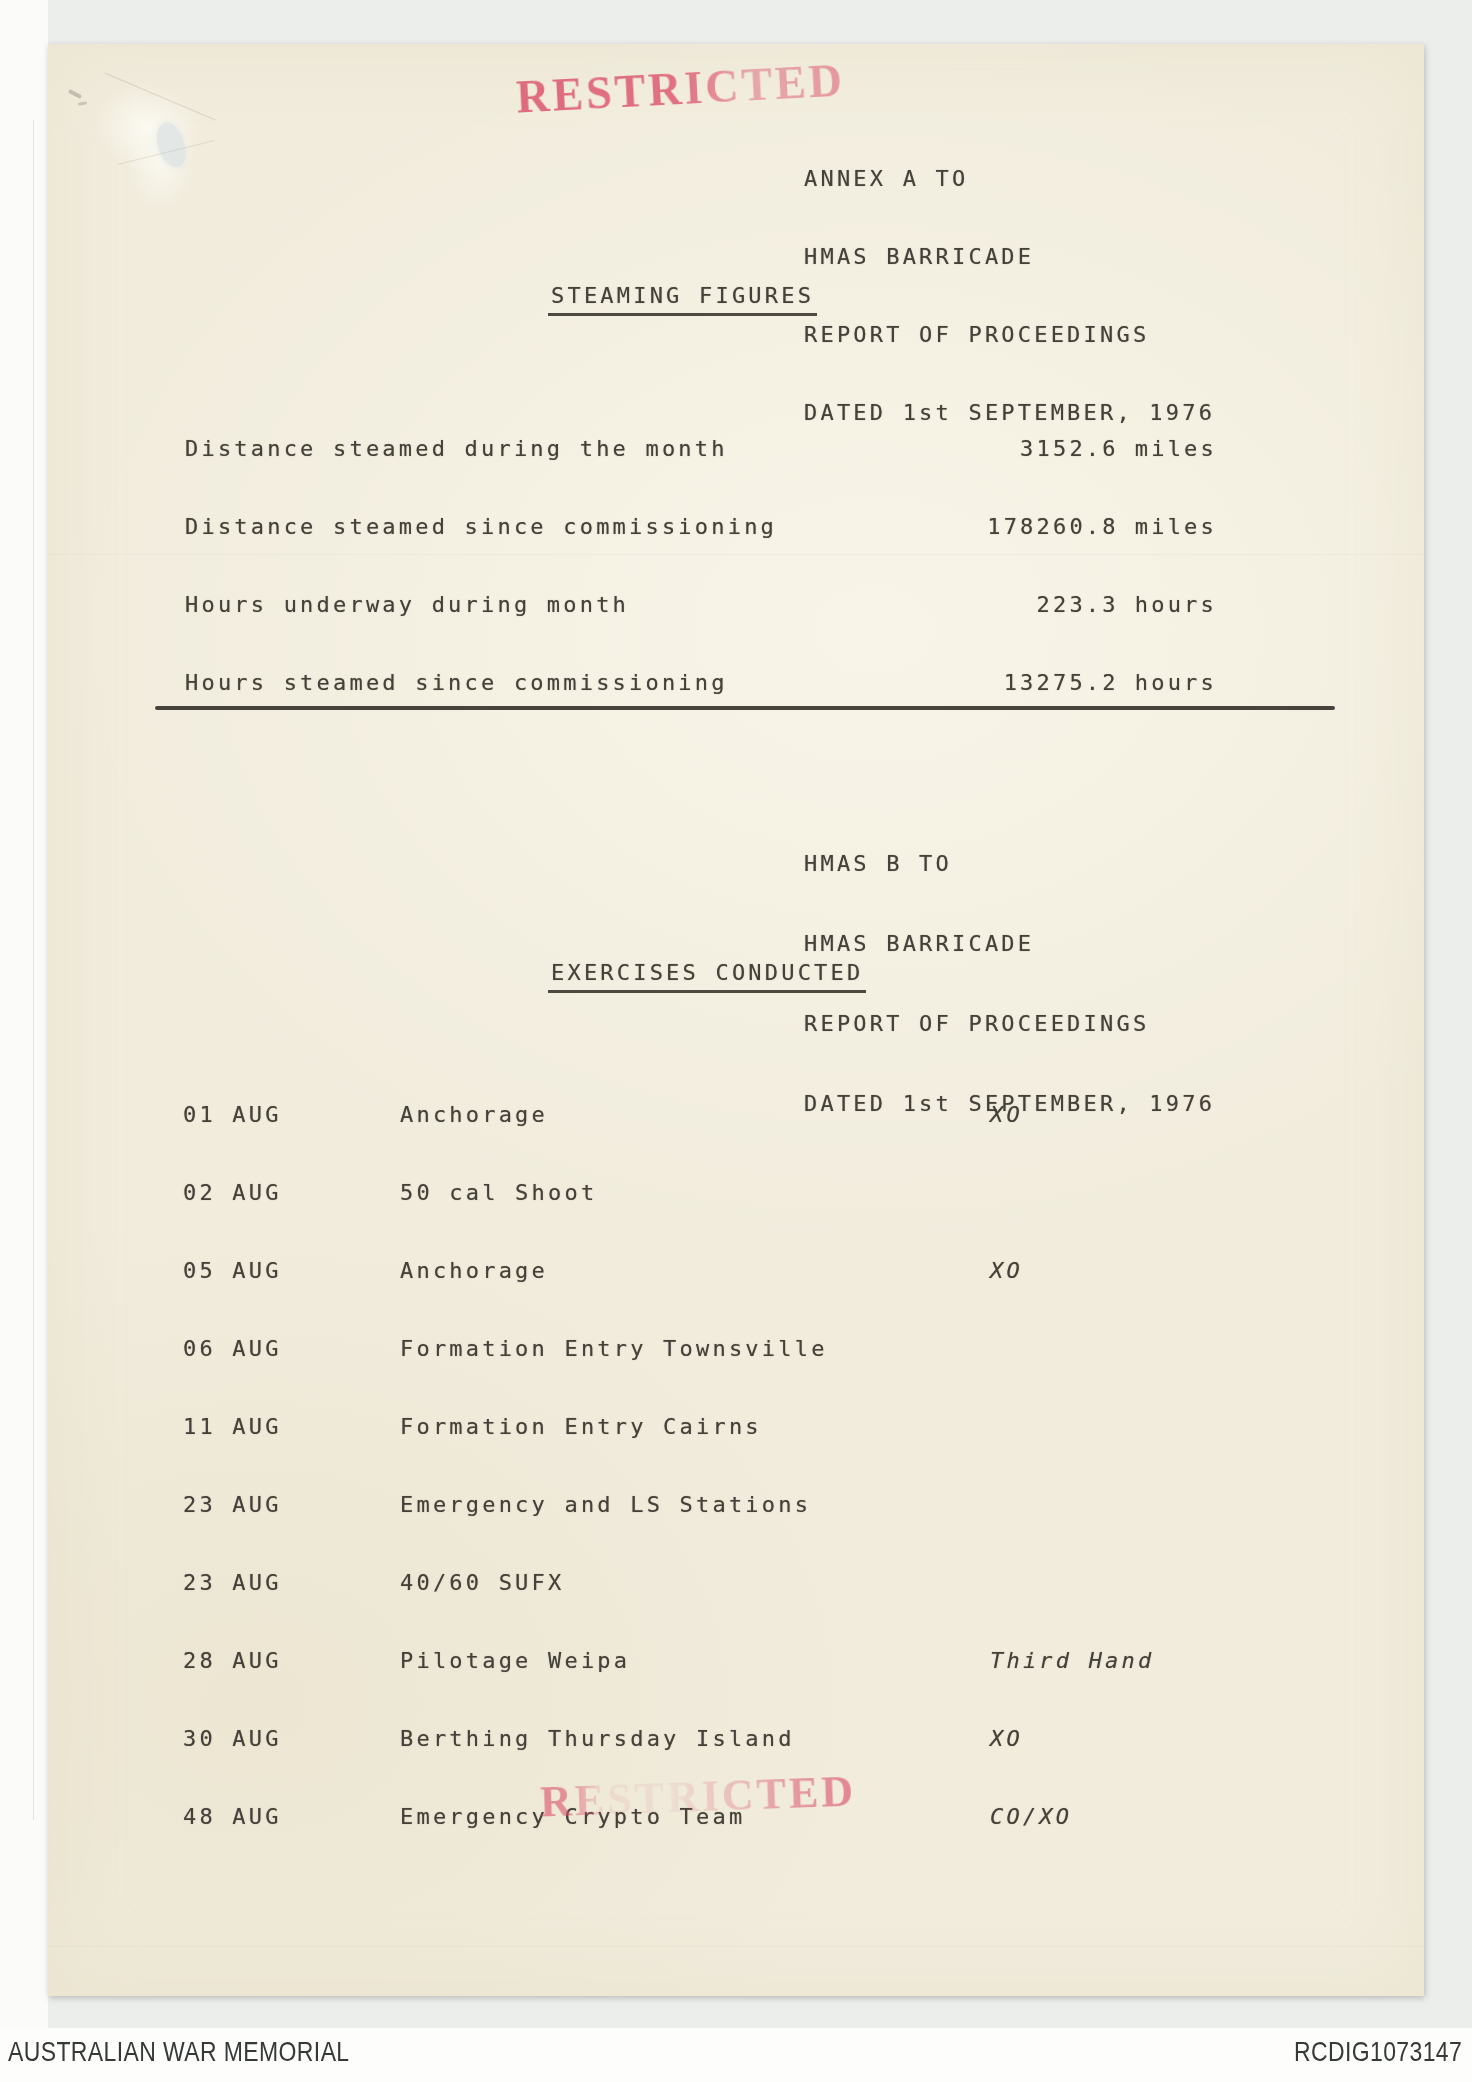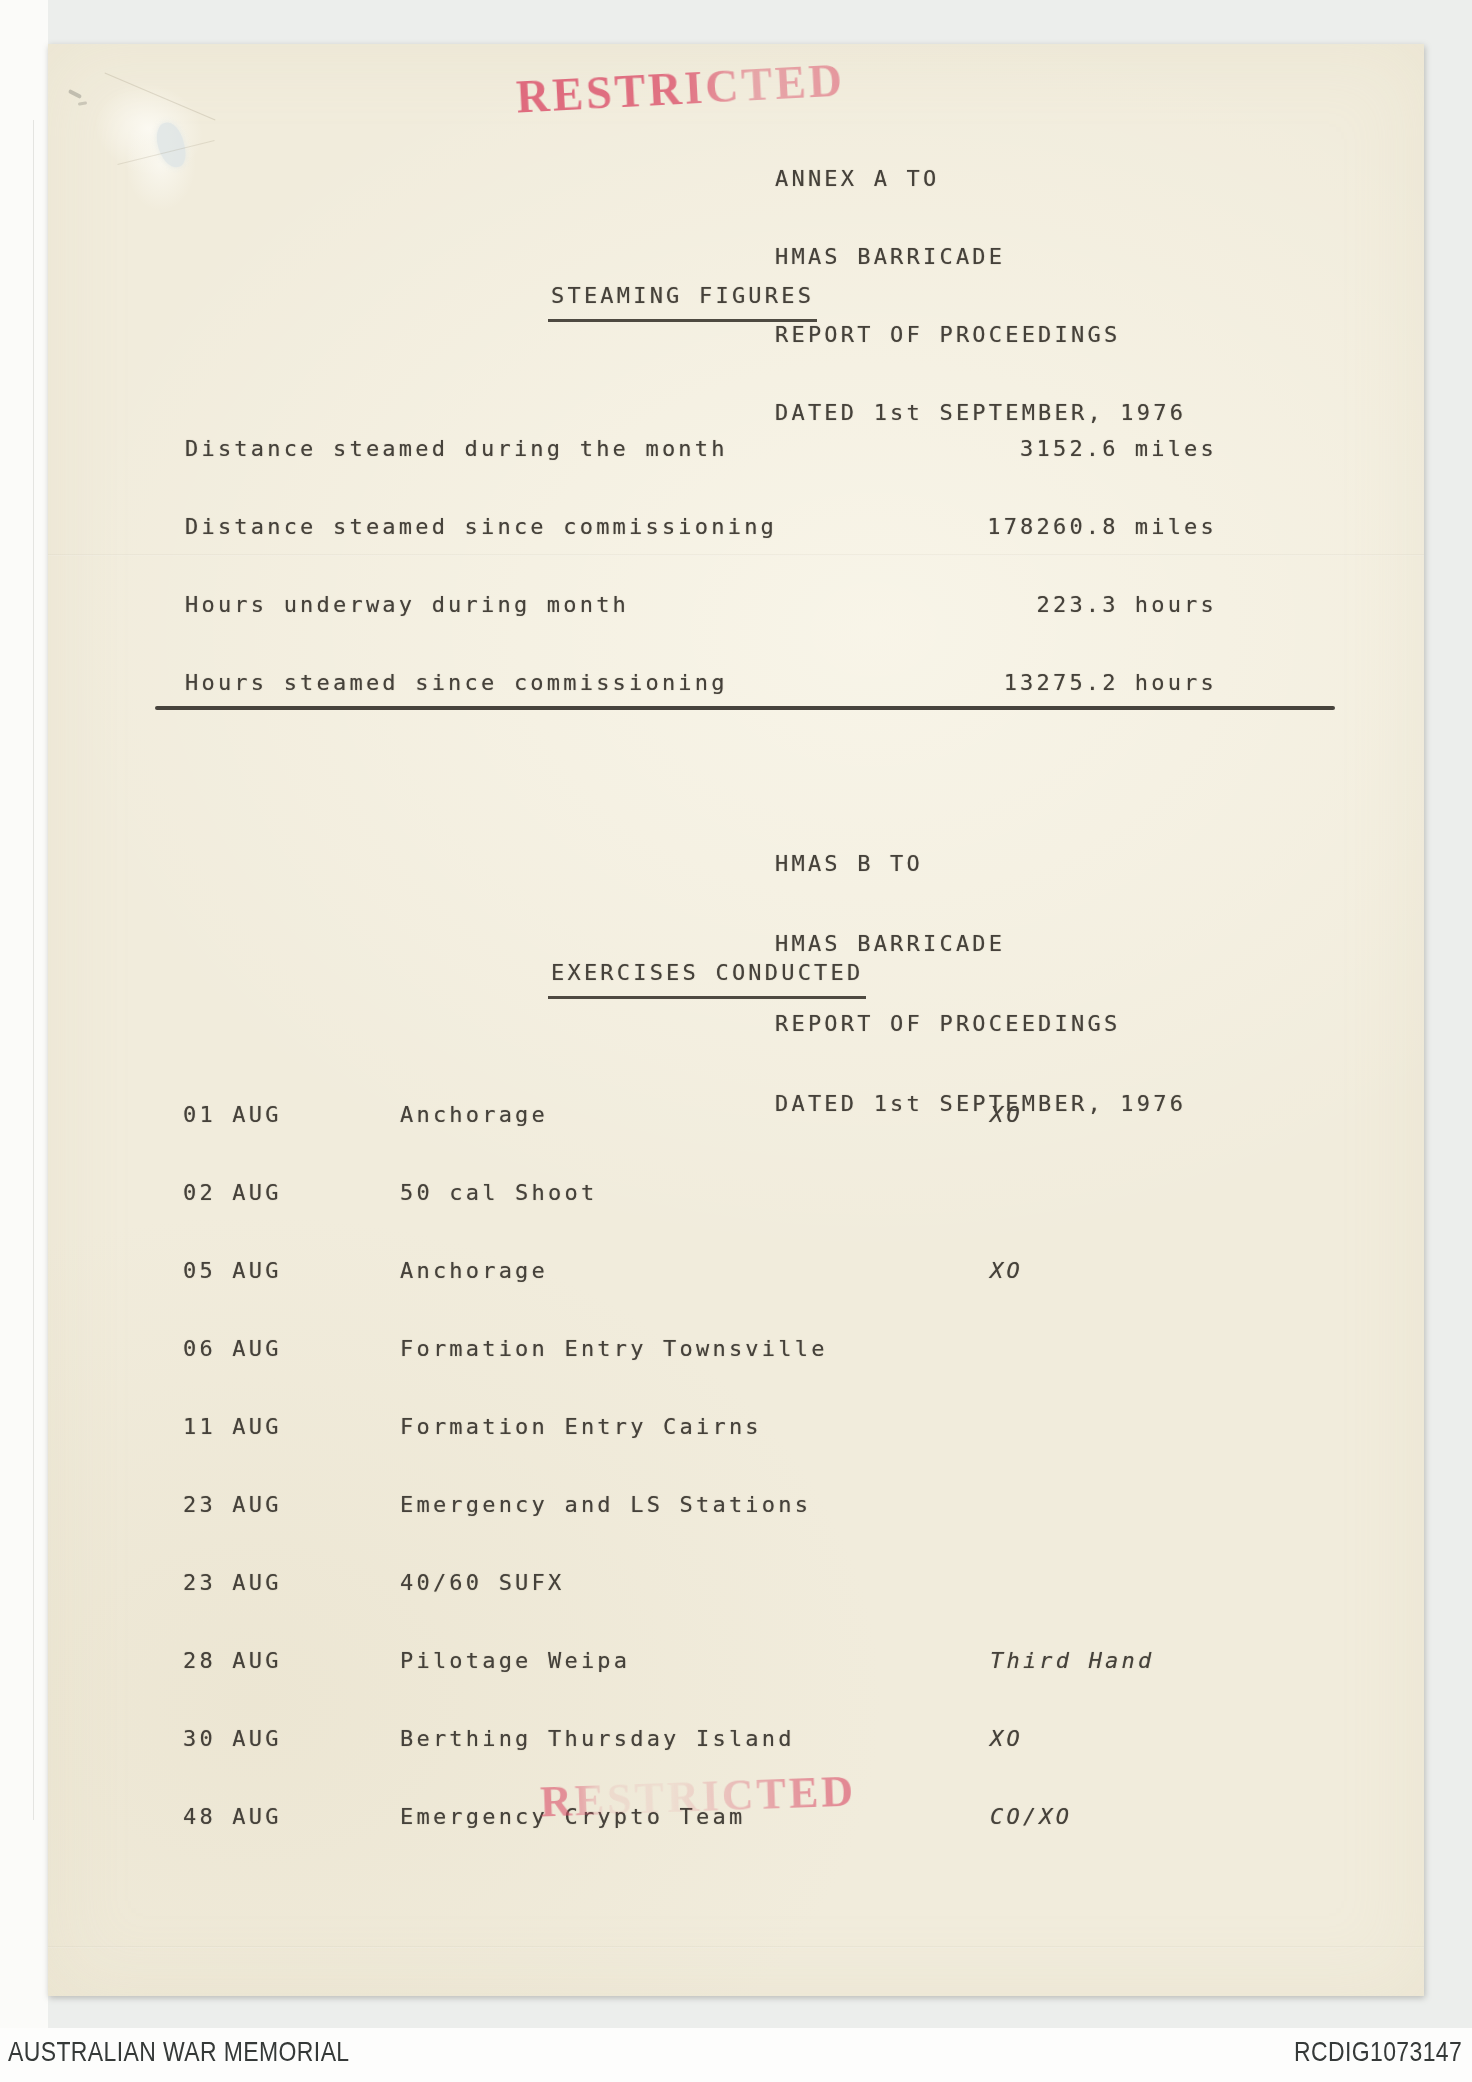--- a/index.html
+++ b/index.html
@@ -40,25 +40,25 @@
 
   
   .tw{
     color:#45413a;
     font-size:22px;
     letter-spacing:3.2px;
     text-shadow:0 0 1px rgba(72,65,54,.5);
     white-space:pre;
   }
   .annex-block{position:absolute;line-height:26px;}
-  .annex-block div{height:26px;}
+  .annex-block div{height:26px;margin-left:29px;}
 
   .section-title{
     position:absolute;
-    padding:0 3px 11px 3px;
+    padding:0 3px 5px 3px;
     border-bottom:3px solid rgba(55,50,42,.88);
   }
 
   .figures{position:absolute;left:137px;top:330px;width:1032px;}
   .figures .frow{display:flex;justify-content:space-between;height:28px;align-items:baseline;}
   .figures .fval{text-align:right;margin-top:12px;}
   .figures .funit{display:inline-block;margin-left:16px;}
 
   .divider{position:absolute;left:107px;top:662px;width:1180px;height:4px;background:#35312b;border-radius:2px;opacity:.9;}
   .divider::after{content:"";position:absolute;left:40px;top:2px;width:1100px;height:1px;background:rgba(53,49,43,.5);}

